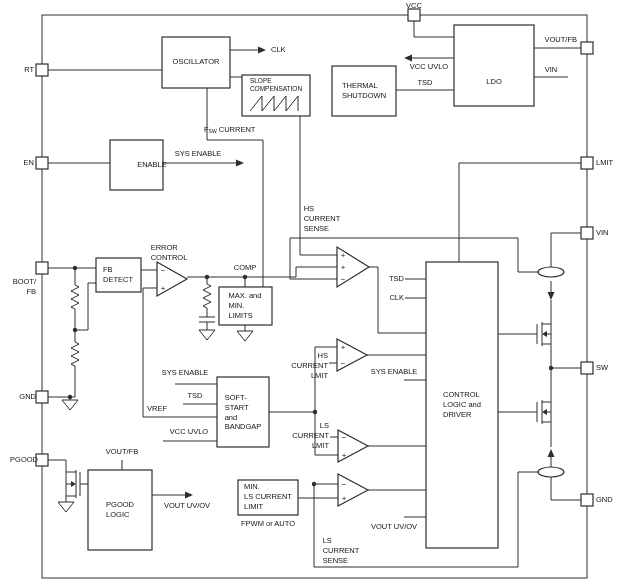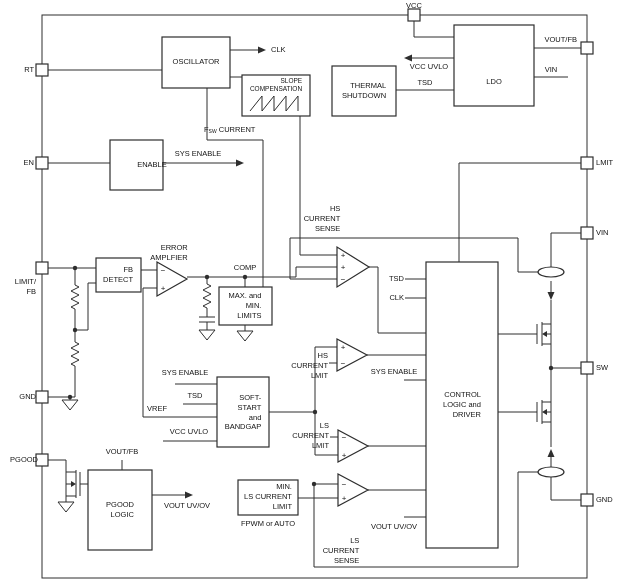--- a/index.html
+++ b/index.html
@@ -1,20 +1,20 @@
 <!DOCTYPE html>
 <html><head>
 <meta charset="utf-8">
 <style>
   html,body{margin:0;padding:0;background:#fff;}
   .stage{position:relative;width:622px;height:587px;background:#fff;overflow:hidden;
          font-family:"Liberation Sans",sans-serif;}
   .stage svg{position:absolute;left:0;top:0;}
   .lbl{position:absolute;font-size:7.5px;line-height:1.3;color:#111;
-       white-space:pre-line;text-align:right;transform:translate(-50%,-50%);}
+       white-space:pre-line;text-align:left;transform:translate(-50%,-50%);}
   .la-l{transform:translate(0,-50%);text-align:left;}
   .la-r{transform:translate(-100%,-50%);text-align:right;}
   .xs{font-size:6.5px;line-height:1.25;}
   .sub{font-size:5px;vertical-align:-1px;}
   .w{stroke:#2e2e2e;stroke-width:1;fill:none;}
   .bx{stroke:#2e2e2e;stroke-width:1.2;fill:#fff;}
   .fillb{fill:#2e2e2e;stroke:none;}
   .gnd{stroke:#2e2e2e;stroke-width:1;fill:#fff;}
   .sgn{font-family:"Liberation Sans",sans-serif;font-size:8px;fill:#111;text-anchor:middle;}
 </style>
@@ -221,21 +221,21 @@
     <rect class="bx" x="581" y="42" width="12" height="12"></rect>
     <rect class="bx" x="581" y="157" width="12" height="12"></rect>
     <rect class="bx" x="581" y="227" width="12" height="12"></rect>
     <rect class="bx" x="581" y="362" width="12" height="12"></rect>
     <rect class="bx" x="581" y="494" width="12" height="12"></rect>
   </g>
 </svg>
 
 <div class="lbl la-r" style="left:34px;top:70px">RT</div>
 <div class="lbl la-r" style="left:34px;top:163px">EN</div>
-<div class="lbl la-r" style="left:36px;top:287px">LIMIT/
+<div class="lbl la-r" style="left:36px;top:287px">BOOT/
 FB</div>
 <div class="lbl la-r" style="left:36px;top:397px">GND</div>
 <div class="lbl la-r" style="left:38px;top:460px">PGOOD</div>
 <div class="lbl" style="left:414px;top:6px">VCC</div>
 <div class="lbl la-r" style="left:577px;top:40px">VOUT/FB</div>
 <div class="lbl la-l" style="left:596px;top:163px">LMIT</div>
 <div class="lbl la-l" style="left:596px;top:233px">VIN</div>
 <div class="lbl la-l" style="left:596px;top:368px">SW</div>
 <div class="lbl la-l" style="left:596px;top:500px">GND</div>
 
@@ -250,21 +250,21 @@
 SHUTDOWN</div>
 <div class="lbl" style="left:429px;top:67px">VCC UVLO</div>
 <div class="lbl" style="left:425px;top:83px">TSD</div>
 <div class="lbl" style="left:494px;top:82px">LDO</div>
 <div class="lbl" style="left:551px;top:70px">VIN</div>
 
 <div class="lbl" style="left:322px;top:219px">HS
 CURRENT
 SENSE</div>
 <div class="lbl" style="left:169px;top:253px">ERROR
-AMPLFIER</div>
+CONTROL</div>
 <div class="lbl" style="left:245px;top:268px">COMP</div>
 <div class="lbl" style="left:118px;top:275px">FB
 DETECT</div>
 <div class="lbl" style="left:245px;top:306px">MAX. and
 MIN.
 LIMITS</div>
 <div class="lbl la-r" style="left:404px;top:279px">TSD</div>
 <div class="lbl la-r" style="left:404px;top:298px">CLK</div>
 <div class="lbl la-r" style="left:328px;top:366px">HS
 CURRENT

